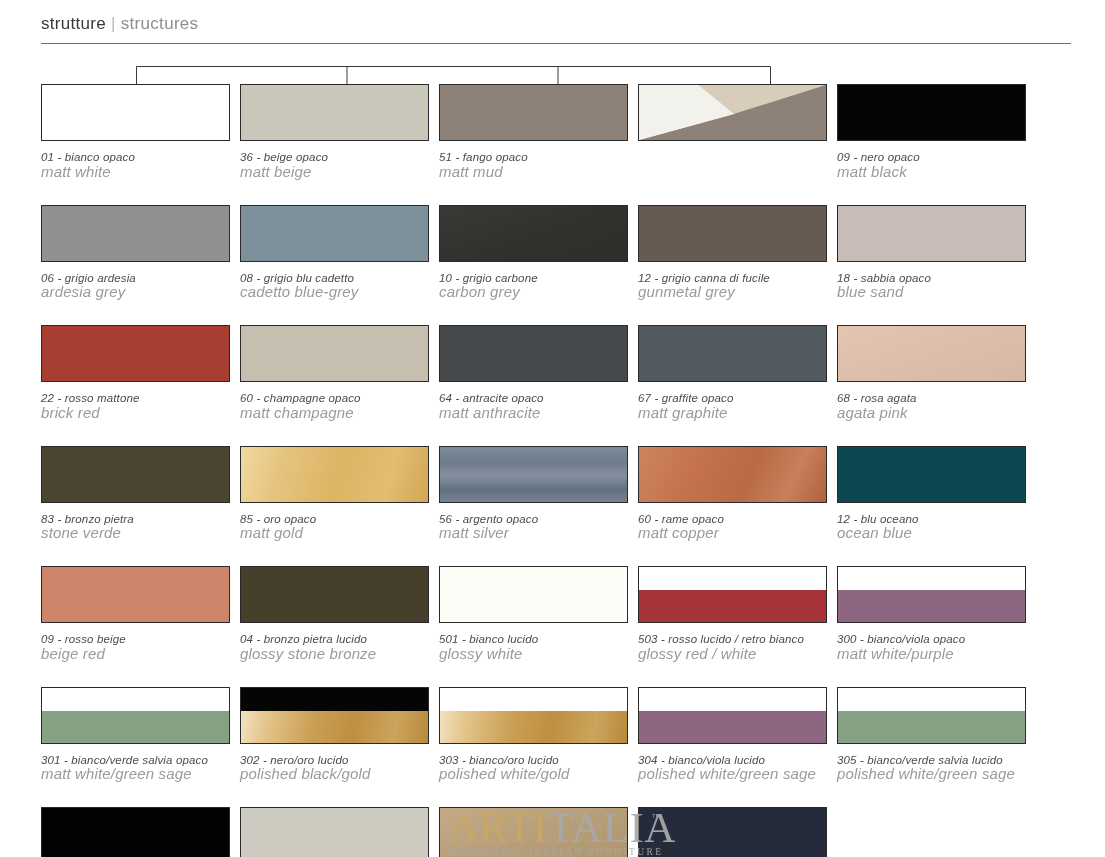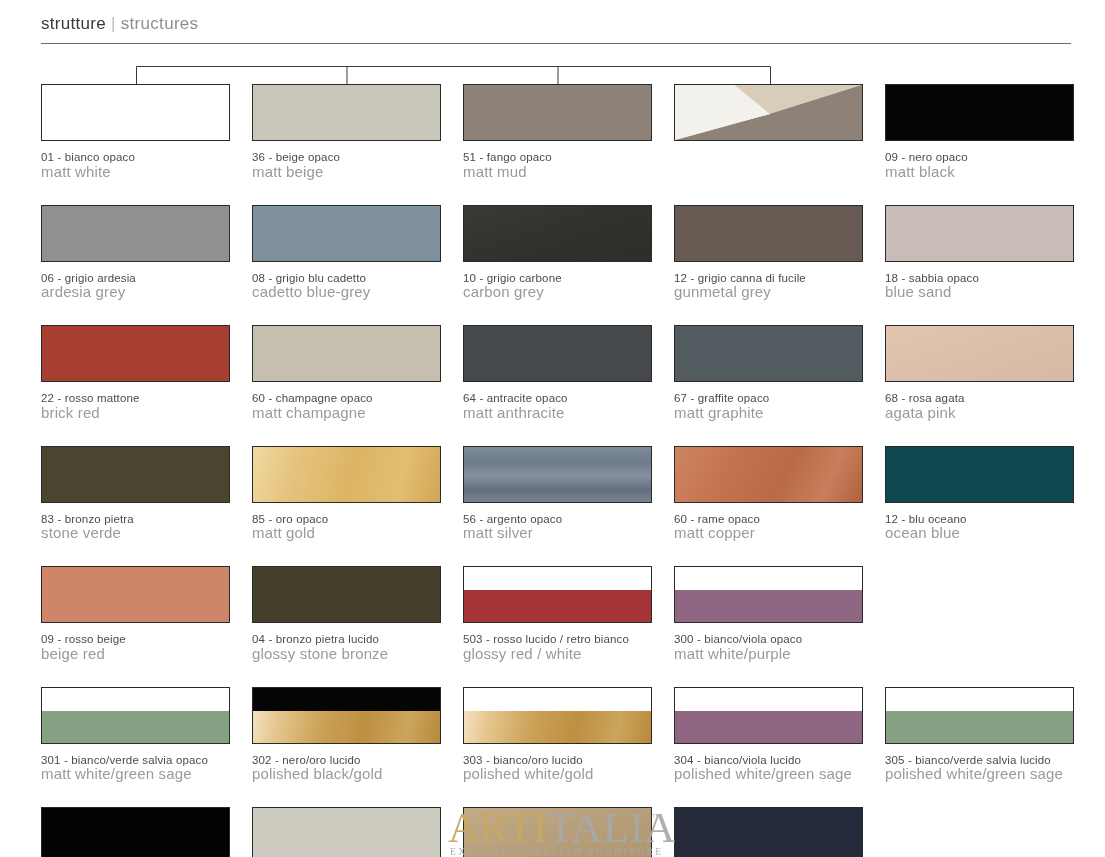--- a/index.html
+++ b/index.html
@@ -61,22 +61,23 @@
 
   
   #swatch-grid {
     position: absolute;
     left: 41px;
     top: 84px;
     width: 1032px;
   }
   .swatch-row {
     display: flex;
-    gap: 22px;
+    gap: 10px;
     margin-bottom: 25.5px;
+    font-style: italic;
   }
   .swatch-cell {
     width: 189px;
     position: relative;
   }
   .swatch-chip {
     width: 189px;
     height: 57px;
     border: 1px solid #2a2a2a;
     box-sizing: border-box;
@@ -389,20 +390,29 @@
         <div class="swatch-chip">
           <div class="chip-fill" style="background: rgb(69, 63, 44);"></div>
         </div>
         <div class="swatch-label">
           <span class="label-it">04 - bronzo pietra lucido</span>
           <span class="label-en">glossy stone bronze</span>
         </div>
       </div>
       <div class="swatch-cell">
         <div class="swatch-chip">
+          <div class="chip-fill" style="background: rgb(253, 252, 247);"></div>
+        </div>
+        <div class="swatch-label">
+          <span class="label-it">501 - bianco lucido</span>
+          <span class="label-en">glossy white</span>
+        </div>
+      </div>
+      <div class="swatch-cell">
+        <div class="swatch-chip">
           <div class="chip-top" style="height: 42%; background: rgb(255, 255, 255);"></div>
           <div class="chip-bottom" style="height: 58%; background: rgb(166, 51, 56);"></div>
         </div>
         <div class="swatch-label">
           <span class="label-it">503 - rosso lucido / retro bianco</span>
           <span class="label-en">glossy red / white</span>
         </div>
       </div>
       <div class="swatch-cell">
         <div class="swatch-chip">

